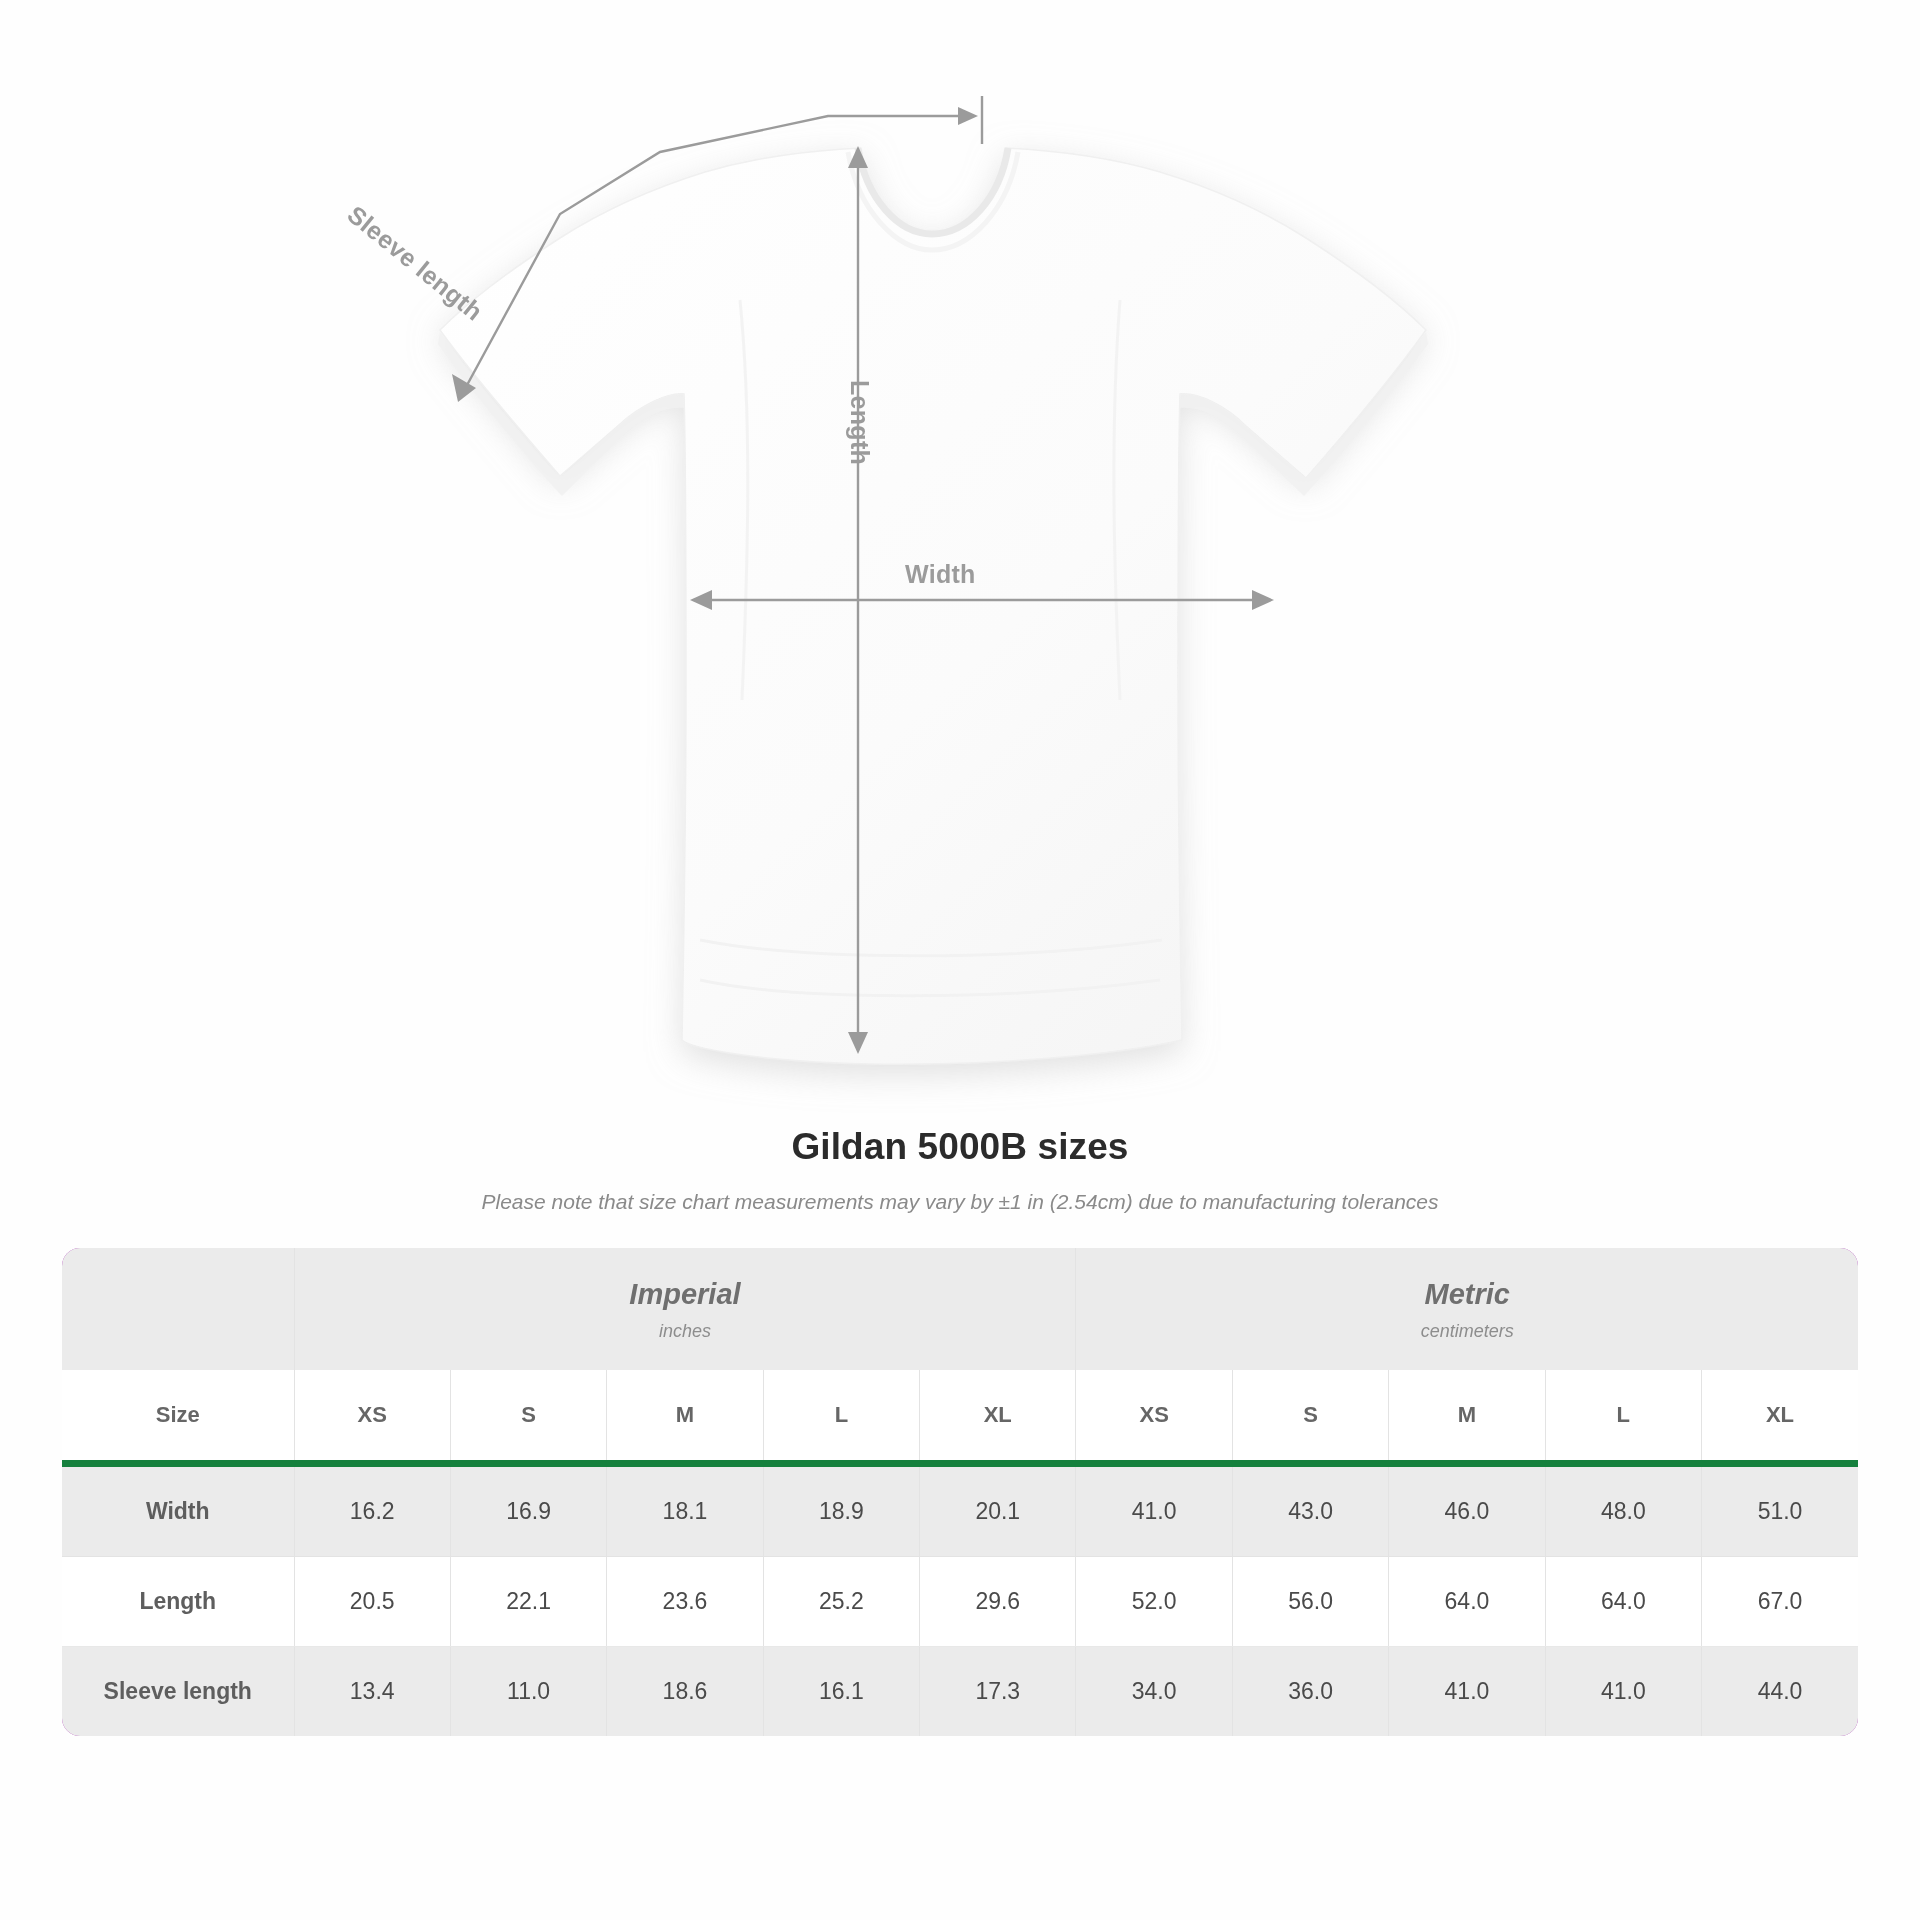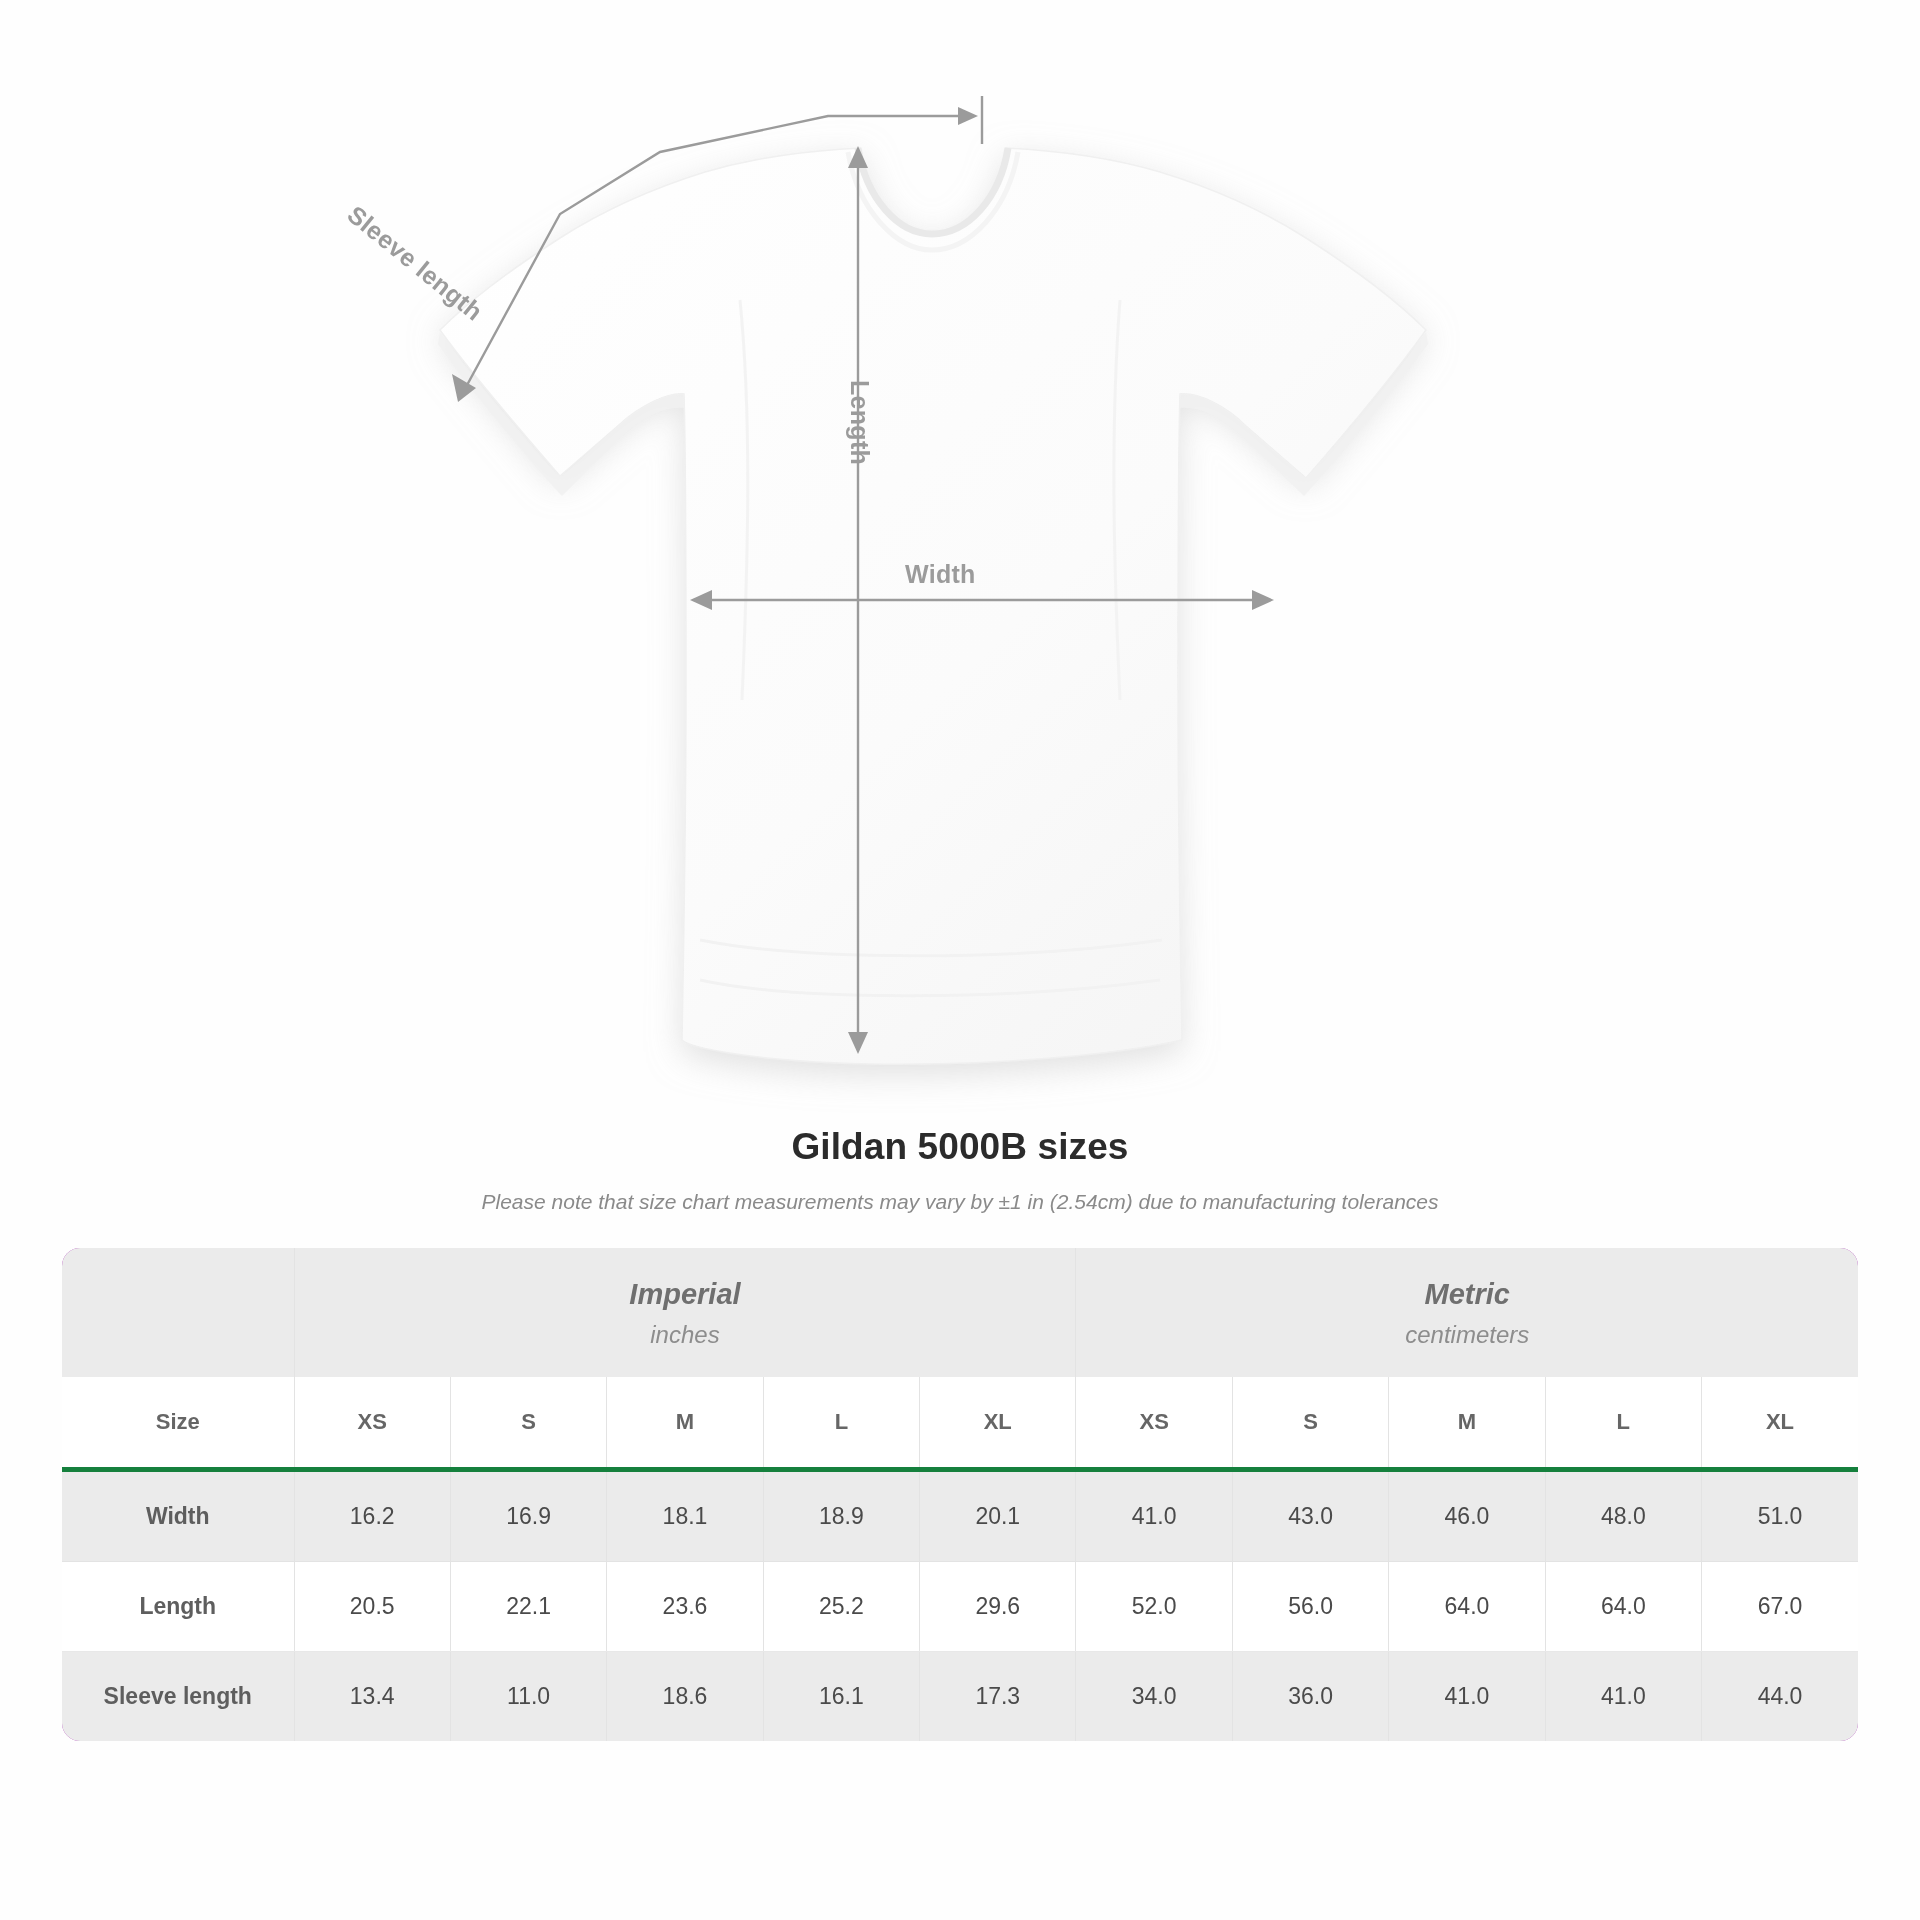--- a/index.html
+++ b/index.html
@@ -108,38 +108,38 @@
     vertical-align: middle;
   }
   .unit-head td.blank { background: #ebebeb; }
   .unit-title {
     font-size: 29px;
     font-weight: bold;
     font-style: italic;
     color: #6f6f6f;
   }
   .unit-sub {
-    font-size: 24px;
+    font-size: 18px;
     font-style: italic;
     color: #8d8d8d;
     margin-top: 10px;
   }
 
   .size-table th,
   .size-table td {
     border-right: 1px solid #e3e3e3;
   }
   .size-table tr.header-row th {
     background: #ffffff;
     font-size: 22px;
     font-weight: bold;
     color: #666666;
     padding: 32px 0;
     text-align: center;
-    border-bottom: 5px solid #15803d;
+    border-bottom: 7px solid #15803d;
   }
   .size-table tr.data-row td {
     font-size: 23px;
     color: #4a4a4a;
     text-align: center;
     padding: 31px 0;
     border-bottom: 1px solid #e8e8e8;
   }
   .size-table tr.data-row td.rowlabel {
     font-weight: bold;

